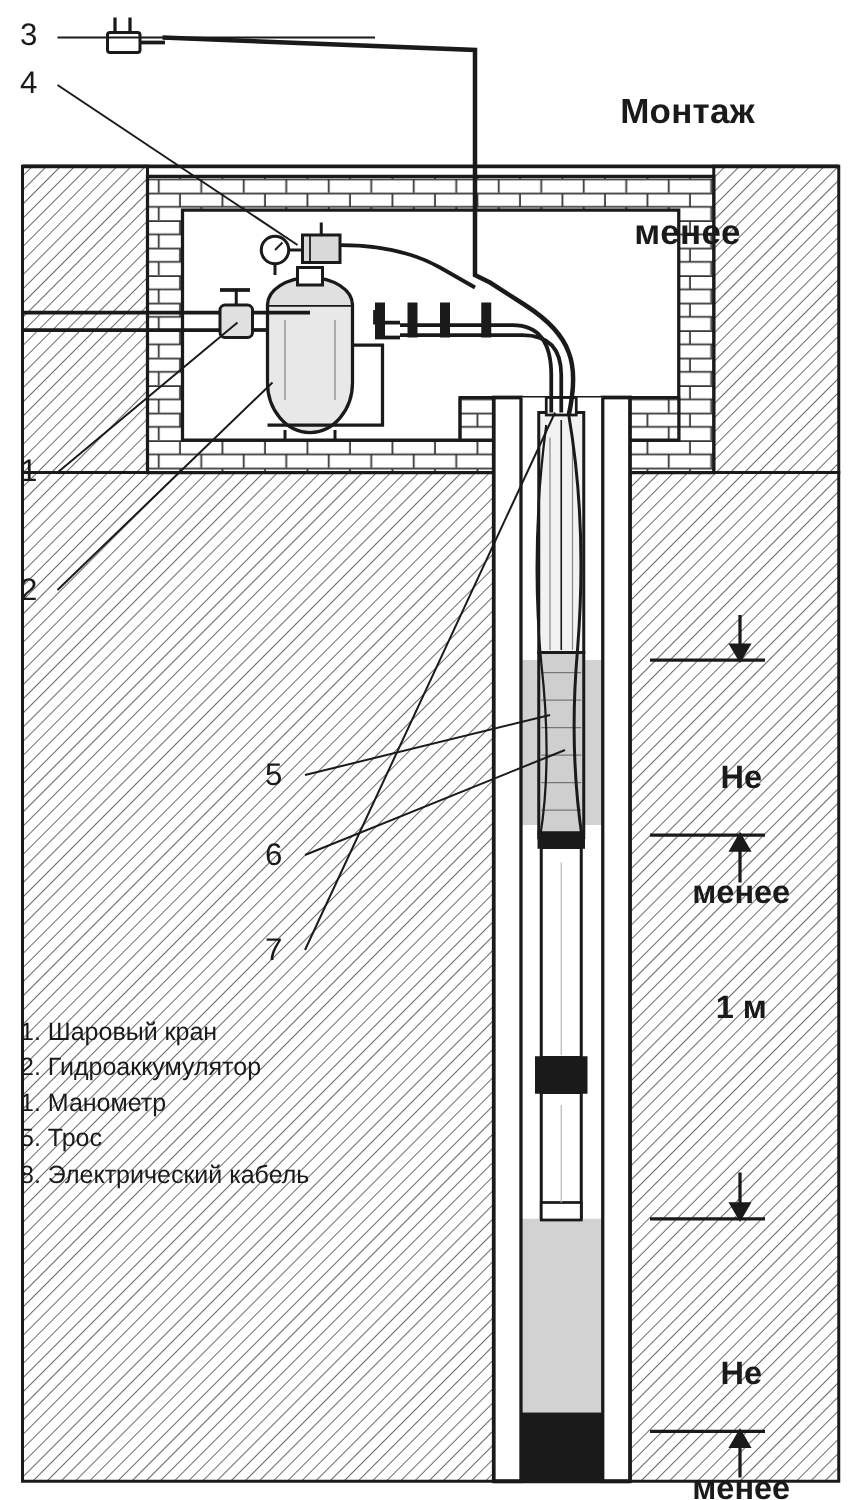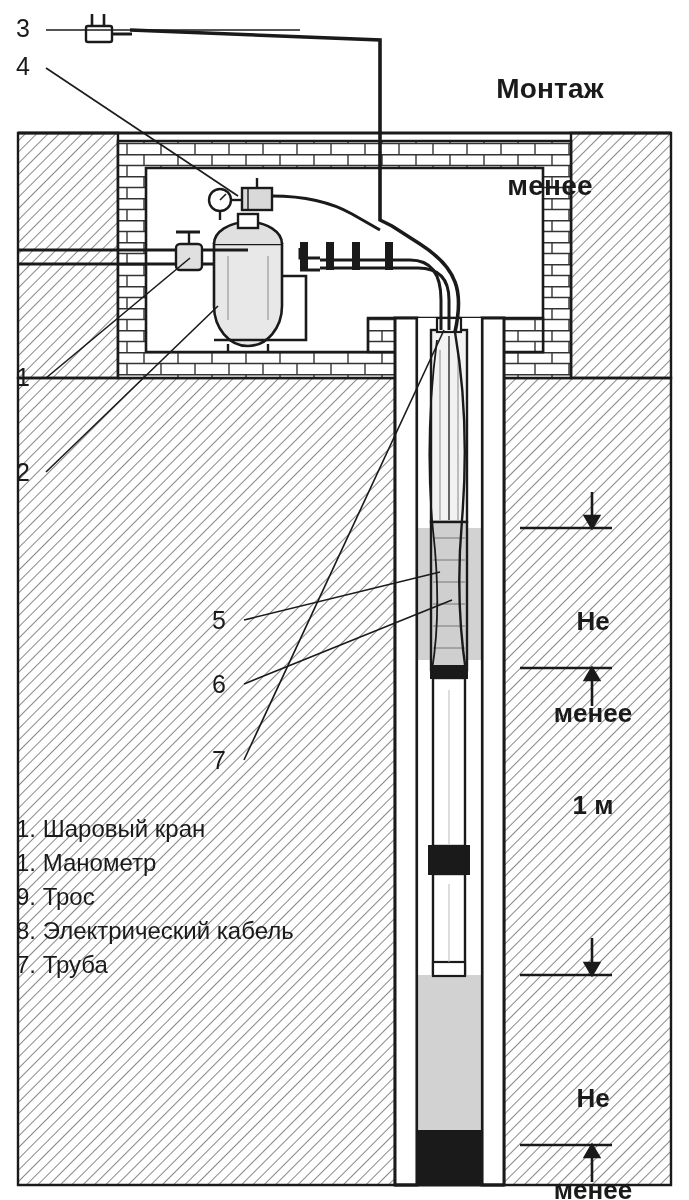--- a/index.html
+++ b/index.html
@@ -43,21 +43,21 @@
   .dim-label {
     font-size: 26px;
     font-weight: bold;
     text-align: center;
     line-height: 1.18;
   }
   .legend {
     position: absolute;
     left: 16px;
     top: 812px;
-    font-size: 24px;
+    font-size: 20px;
     line-height: 1.42;
   }
   .legend div {
     white-space: pre;
   }
 </style>
 </head>
 <body>
 
 <div id="page">
@@ -279,19 +279,19 @@
   </div>
 
   <div class="txt dim-label" style="left:528px; top:1022px; width:130px;">
     <div>Не</div>
     <div>менее</div>
     
   </div>
 
   <div class="legend">
     <div>1. Шаровый кран</div>
+    <div>2. Гидроаккумулятор</div>
     <div>1. Манометр</div>
-    <div>9. Трос</div>
+    <div>5. Трос</div>
     <div>8. Электрический кабель</div>
-    <div>7. Труба</div>
   </div>
 
 </div>
 
 </body></html>

